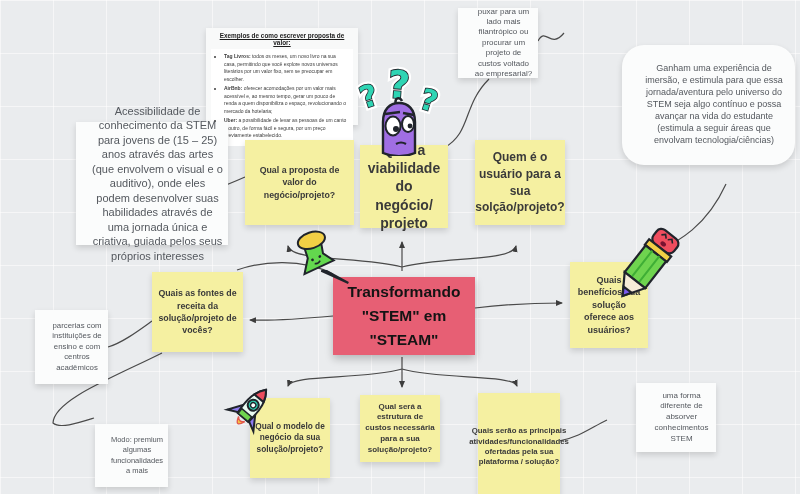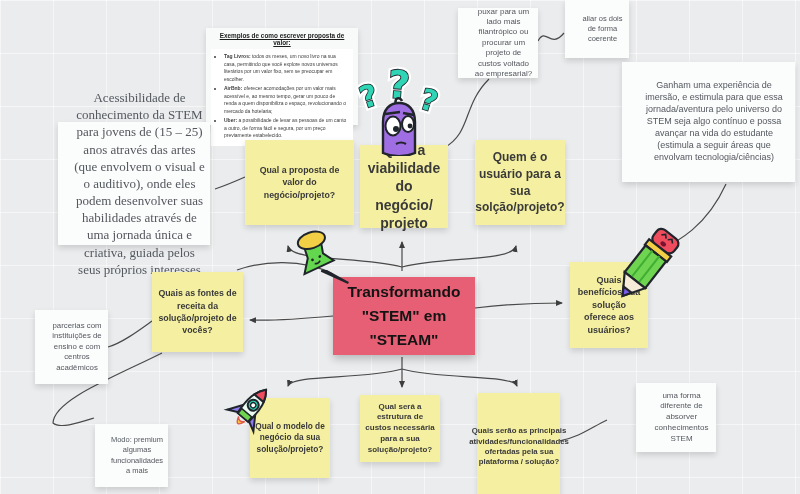--- a/index.html
+++ b/index.html
@@ -72,24 +72,23 @@
 
   <div id="note-exemplos" style="left:206px;top:28px;width:152px;height:97px;">
     <div class="ex-title">Exemplos de como escrever proposta de valor:</div>
     <ul class="ex-list">
       <li><span class="lead">Tag Livros:</span><span> todos os meses, um novo livro na sua casa, permitindo que você explore novos universos literários por um valor fixo, sem se preocupar em escolher.</span></li>
       <li><span class="lead">AirBnb:</span><span> oferecer acomodações por um valor mais acessível e, ao mesmo tempo, gerar um pouco de renda a quem disponibiliza o espaço, revolucionando o mercado da hotelaria;</span></li>
       <li><span class="lead">Uber:</span><span> a possibilidade de levar as pessoas de um canto a outro, de forma fácil e segura, por um preço previamente estabelecido.</span></li>
     </ul>
   </div>
 
-  <div class="note white" style="left:58px;top:122px;width:152px;height:123px;font-size:13px;line-height:1.32;font-family:Liberation Serif, serif;">Acessibilidade de conhecimento da STEM para jovens de (15 – 25) anos através das artes (que envolvem o visual e o auditivo), onde eles podem desenvolver suas habilidades através de uma jornada única e criativa, guiada pelos seus próprios interesses</div>
+  <div class="note white" style="left:76px;top:122px;width:152px;height:123px;font-size:11px;line-height:1.32;">Acessibilidade de conhecimento da STEM para jovens de (15 – 25) anos através das artes (que envolvem o visual e o auditivo), onde eles podem desenvolver suas habilidades através de uma jornada única e criativa, guiada pelos seus próprios interesses</div>
   <div class="note white" style="left:458px;top:8px;width:80px;height:70px;font-size:8px;line-height:1.3;">puxar para um lado mais filantrópico ou procurar um projeto de custos voltado ao empresarial?</div>
-  <div class="note white" style="left:565px;top:0px;width:64px;height:58px;font-size:7.5px;line-height:1.3;">aliar os dois de forma coerente</div>
-  <div class="note white" style="left:622px;top:62px;width:173px;height:120px;font-size:9px;line-height:1.32;">Ganham uma experiência de imersão, e estimula para que essa jornada/aventura pelo universo do STEM seja algo contínuo e possa avançar na vida do estudante (estimula a seguir áreas que envolvam tecnologia/ciências)</div>
+  <div class="note white" style="left:622px;top:45px;width:173px;height:120px;font-size:9px;line-height:1.32;border-radius:22px;">Ganham uma experiência de imersão, e estimula para que essa jornada/aventura pelo universo do STEM seja algo contínuo e possa avançar na vida do estudante (estimula a seguir áreas que envolvam tecnologia/ciências)</div>
   <div class="note white" style="left:35px;top:310px;width:73px;height:74px;font-size:7.8px;line-height:1.35;">parcerias com instituições de ensino e com centros acadêmicos</div>
   <div class="note white" style="left:636px;top:383px;width:80px;height:69px;font-size:8px;line-height:1.35;">uma forma diferente de absorver conhecimentos STEM</div>
   <div class="note white" style="left:95px;top:424px;width:73px;height:63px;font-size:7.5px;line-height:1.35;">Modo: premium algumas funcionalidades a mais</div>
 
   <div class="note yellow" style="left:245px;top:140px;width:109px;height:85px;font-size:8.8px;line-height:1.4;">Qual a proposta de valor do negócio/projeto?</div>
   <div class="note yellow" style="left:360px;top:145px;width:88px;height:83px;font-size:14px;line-height:1.3;">Qual a viabilidade do negócio/ projeto</div>
   <div class="note yellow" style="left:475px;top:140px;width:90px;height:85px;font-size:12px;line-height:1.4;">Quem é o usuário para a sua solção/projeto?</div>
   <div class="note yellow" style="left:152px;top:272px;width:91px;height:80px;font-size:8.8px;line-height:1.4;">Quais as fontes de receita da solução/projeto de vocês?</div>
   <div class="note yellow" style="left:570px;top:262px;width:78px;height:86px;font-size:9px;line-height:1.4;">Quais benefícios sua solução oferece aos usuários?</div>
   <div class="note yellow" style="left:250px;top:398px;width:80px;height:80px;font-size:8.3px;line-height:1.4;">Qual o modelo de negócio da sua solução/projeto?</div>

